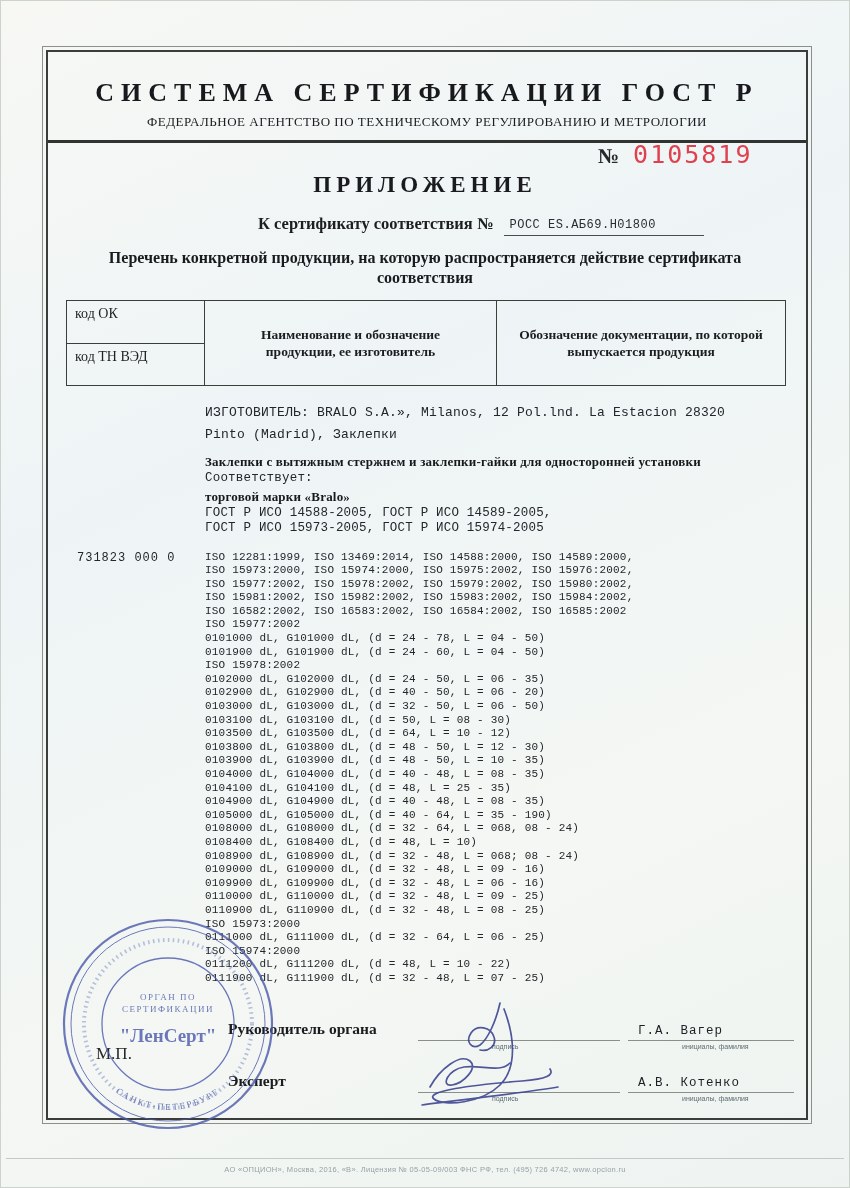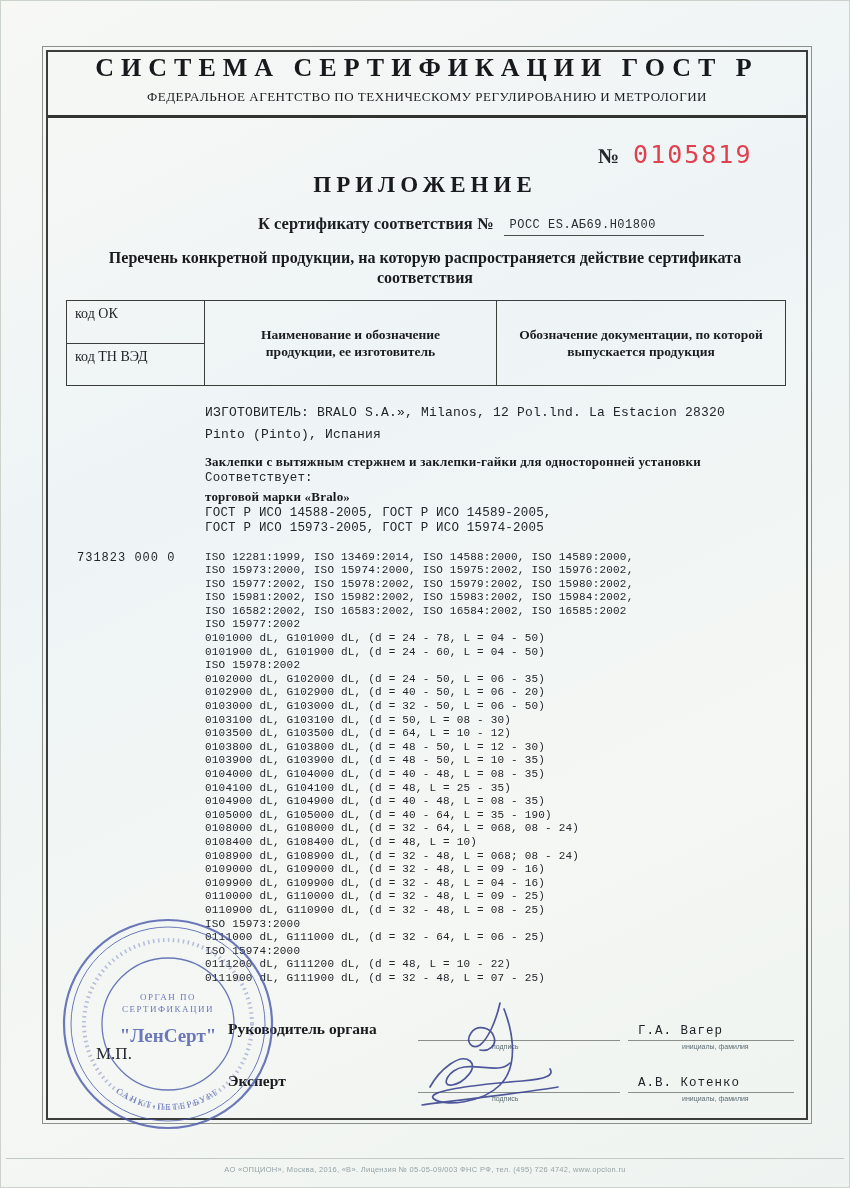--- a/index.html
+++ b/index.html
@@ -4,21 +4,21 @@
 <style>
   html,body{margin:0;padding:0;background:#e9ebe7;}
   .page{position:relative;width:850px;height:1188px;overflow:hidden;
         background:linear-gradient(155deg,#f7f8f4 0%,#eef4f6 35%,#f4f7f3 70%,#eef3f1 100%);
         box-shadow:inset 0 0 0 1px #ccd2cc;
         font-family:"Liberation Serif",serif;color:#1d1f22;}
   
   .frame{position:absolute;left:42px;top:46px;width:768px;height:1076px;border:1px solid #8b908a;}
   .frame-inner{position:absolute;inset:3px;border:2px solid #3a3d3a;}
   
-  .hdr{position:absolute;left:0;top:0;width:100%;border-bottom:3px solid #303330;padding:1px 0 10px;text-align:center;}
+  .hdr{position:absolute;left:0;top:0;width:100%;border-bottom:3px solid #303330;padding:26px 0 10px;text-align:center;}
   .hdr-title{font-size:26px;font-weight:bold;letter-spacing:7px;color:#17191c;}
   .hdr-agency{margin-top:6px;font-size:13px;font-weight:normal;letter-spacing:.5px;color:#1a1c1f;}
   
   .docnum{position:absolute;left:598px;top:140px;display:flex;align-items:baseline;}
   .docnum .nolabel{font-size:21px;font-weight:bold;color:#26292c;}
   .docnum .noval{margin-left:14px;font-family:"DejaVu Sans Mono",monospace;font-size:25px;letter-spacing:2px;color:#e0414e;}
   .app-title{position:absolute;left:0;top:172px;width:100%;text-align:center;font-size:23px;font-weight:bold;letter-spacing:5px;color:#191b1e;}
   .certline{position:absolute;left:258px;top:214px;display:flex;align-items:flex-end;}
   .certline .lbl{font-size:16.5px;font-weight:600;color:#1c1e21;padding-bottom:2px;}
   .certline .numbox{margin-left:10px;width:190px;border-bottom:1.2px solid #4a4d4a;padding:0 4px 3px 6px;
@@ -94,21 +94,21 @@
     <div class="c2">
       <div class="head">Наименование и обозначение продукции, ее изготовитель</div>
     </div>
     <div class="c3">
       <div class="head">Обозначение документации, по которой выпускается продукция</div>
     </div>
   </div>
 
   <div class="plines">
       <div class="pline wide"><span>ИЗГОТОВИТЕЛЬ: BRALO S.A.», Milanos, 12 Pol.lnd. La Estacion 28320</span></div>
-      <div class="pline wide"><span>Pinto (Pinto), Испания</span></div>
+      <div class="pline wide"><span>Pinto (Madrid), Заклепки</span></div>
       <div class="pline serif gap6"><span>Заклепки с вытяжным стержнем и заклепки-гайки для односторонней установки</span></div>
       <div class="pline m15"><span>Соответствует:</span></div>
       <div class="pline serif"><span>торговой марки «Bralo»</span></div>
       <div class="pline m15"><span>ГОСТ Р ИСО 14588-2005, ГОСТ Р ИСО 14589-2005,</span></div>
       <div class="pline m15"><span>ГОСТ Р ИСО 15973-2005, ГОСТ Р ИСО 15974-2005</span></div>
       <div class="pline gap"><span class="pcode">731823 000 0</span><span>ISO 12281:1999, ISO 13469:2014, ISO 14588:2000, ISO 14589:2000,</span></div>
       <div class="pline"><span>ISO 15973:2000, ISO 15974:2000, ISO 15975:2002, ISO 15976:2002,</span></div>
       <div class="pline"><span>ISO 15977:2002, ISO 15978:2002, ISO 15979:2002, ISO 15980:2002,</span></div>
       <div class="pline"><span>ISO 15981:2002, ISO 15982:2002, ISO 15983:2002, ISO 15984:2002,</span></div>
       <div class="pline"><span>ISO 16582:2002, ISO 16583:2002, ISO 16584:2002, ISO 16585:2002</span></div>
@@ -124,21 +124,21 @@
       <div class="pline"><span>0103800 dL, G103800 dL, (d = 48 - 50, L = 12 - 30)</span></div>
       <div class="pline"><span>0103900 dL, G103900 dL, (d = 48 - 50, L = 10 - 35)</span></div>
       <div class="pline"><span>0104000 dL, G104000 dL, (d = 40 - 48, L = 08 - 35)</span></div>
       <div class="pline"><span>0104100 dL, G104100 dL, (d = 48, L = 25 - 35)</span></div>
       <div class="pline"><span>0104900 dL, G104900 dL, (d = 40 - 48, L = 08 - 35)</span></div>
       <div class="pline"><span>0105000 dL, G105000 dL, (d = 40 - 64, L = 35 - 190)</span></div>
       <div class="pline"><span>0108000 dL, G108000 dL, (d = 32 - 64, L = 068, 08 - 24)</span></div>
       <div class="pline"><span>0108400 dL, G108400 dL, (d = 48, L = 10)</span></div>
       <div class="pline"><span>0108900 dL, G108900 dL, (d = 32 - 48, L = 068; 08 - 24)</span></div>
       <div class="pline"><span>0109000 dL, G109000 dL, (d = 32 - 48, L = 09 - 16)</span></div>
-      <div class="pline"><span>0109900 dL, G109900 dL, (d = 32 - 48, L = 04 - 16)</span></div>
+      <div class="pline"><span>0109900 dL, G109900 dL, (d = 32 - 48, L = 06 - 16)</span></div>
       <div class="pline"><span>0110000 dL, G110000 dL, (d = 32 - 48, L = 09 - 25)</span></div>
       <div class="pline"><span>0110900 dL, G110900 dL, (d = 32 - 48, L = 08 - 25)</span></div>
       <div class="pline"><span>ISO 15973:2000</span></div>
       <div class="pline"><span>0111000 dL, G111000 dL, (d = 32 - 64, L = 06 - 25)</span></div>
       <div class="pline"><span>ISO 15974:2000</span></div>
       <div class="pline"><span>0111200 dL, G111200 dL, (d = 48, L = 10 - 22)</span></div>
       <div class="pline"><span>0111900 dL, G111900 dL, (d = 32 - 48, L = 07 - 25)</span></div>
     </div>
 
   <div class="mp">М.П.</div>

